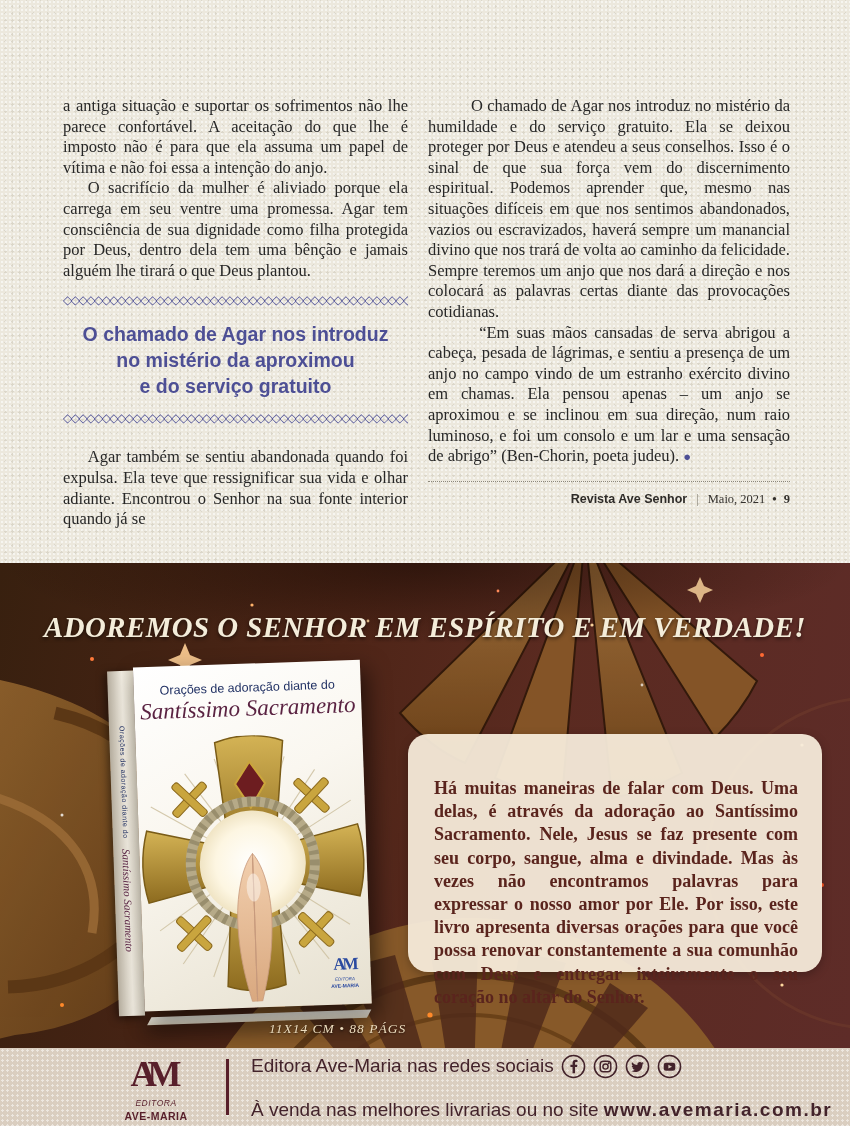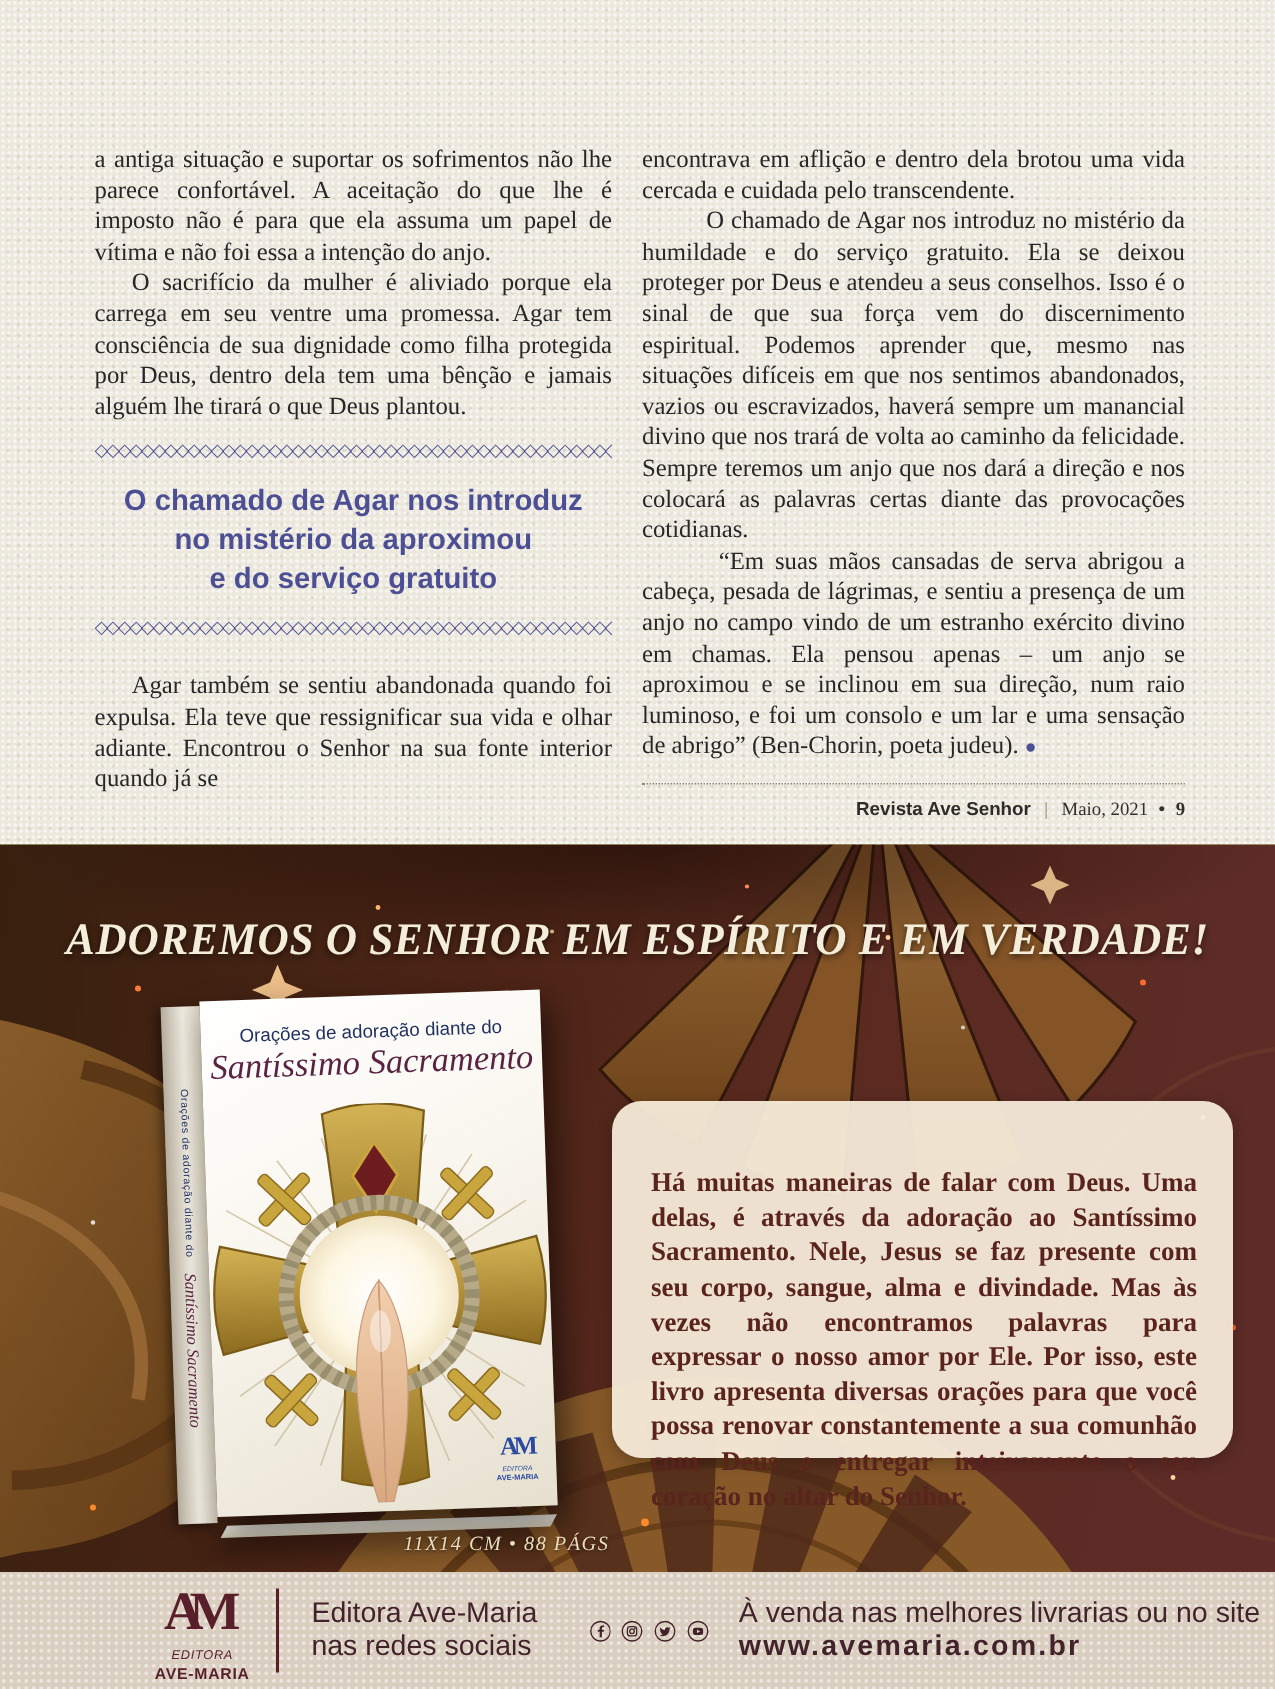--- a/index.html
+++ b/index.html
@@ -1,17 +1,17 @@
 <!DOCTYPE html>
 <html><head>
 <meta charset="utf-8">
 <style>
   * { margin:0; padding:0; box-sizing:border-box; }
   html,body { width:850px; }
-  .page { position:relative; width:850px; height:1126px; overflow:hidden; background:#bef264; font-family:"Liberation Serif", serif; }
+  .page { position:relative; width:850px; height:1126px; overflow:hidden; background:#eab308; font-family:"Liberation Serif", serif; }
 
   
   .magazine {
     position:absolute; top:0; left:0; width:850px; height:563px;
     background-color:#ece8dd;
     background-image:
       radial-gradient(rgba(255,255,255,.55) 1px, transparent 1.4px),
       radial-gradient(rgba(176,170,152,.28) 1px, transparent 1.4px);
     background-size:4px 4px, 7px 7px;
     background-position:0 0, 2px 3px;
@@ -83,21 +83,21 @@
   
   .footbar { position:absolute; top:1048px; left:0; width:850px; height:78px;
     background-color:#dacec0;
     background-image:radial-gradient(rgba(255,255,255,.5) 1px, transparent 1.4px);
     background-size:5px 5px; display:flex; align-items:center; }
   .fb-logo { margin-left:100px; text-align:center; color:#581f2b; line-height:1; width:112px; }
   .fb-mono { font:bold 36px "Liberation Serif", serif; letter-spacing:-9px; padding-right:9px; }
   .fb-l1 { font:italic 8.5px "Liberation Sans", sans-serif; margin-top:3px; letter-spacing:.5px; }
   .fb-l2 { font:bold 10.5px "Liberation Sans", sans-serif; margin-top:2px; letter-spacing:.5px; }
   .fb-divider { width:3px; height:56px; background:#581f2b; margin:0 22px 0 14px; }
-  .fb-lines { display:flex; flex-direction:row; gap:20px; }
+  .fb-lines { display:flex; flex-direction:column; gap:20px; }
   .fb-line1 { display:flex; align-items:center; gap:7px;
     font:19px "Liberation Sans", sans-serif; color:#43232b; }
   .fb-line2 { font:19px "Liberation Sans", sans-serif; color:#43232b; }
   .fb-line2 b { letter-spacing:1.5px; }
   .soc { width:25px; height:25px; }
 </style>
 </head>
 <body>
 
 <div class="page">
@@ -114,21 +114,20 @@
           <div>O chamado de Agar nos introduz</div>
           <div>no mistério da aproximou</div>
           <div>e do serviço gratuito</div>
         </div>
         <div class="diamond-row">◇◇◇◇◇◇◇◇◇◇◇◇◇◇◇◇◇◇◇◇◇◇◇◇◇◇◇◇◇◇◇◇◇◇◇◇◇◇◇◇◇◇◇◇◇◇◇◇◇◇◇◇◇◇◇◇◇◇</div>
 
         <p class="body-par ind1 after-sep">Agar também se sentiu abandonada quando foi expulsa. Ela teve que ressignificar sua vida e olhar adiante. Encontrou o Senhor na sua fonte interior quando já se</p>
       </div>
 
       <div class="col-right">
-        <p class="body-par">encontrava em aflição e dentro dela brotou uma vida cercada e cuidada pelo transcendente.</p>
         <p class="body-par ind2">O chamado de Agar nos introduz no mistério da humildade e do serviço gratuito. Ela se deixou proteger por Deus e atendeu a seus conselhos. Isso é o sinal de que sua força vem do discernimento espiritual. Podemos aprender que, mesmo nas situações difíceis em que nos sentimos abandonados, vazios ou escravizados, haverá sempre um manancial divino que nos trará de volta ao caminho da felicidade. Sempre teremos um anjo que nos dará a direção e nos colocará as palavras certas diante das provocações cotidianas.</p>
         <p class="body-par ind3"><span>“Em suas mãos cansadas de serva abrigou a cabeça, pesada de lágrimas, e sentiu a presença de um anjo no campo vindo de um estranho exército divino em chamas. Ela pensou apenas – um anjo se aproximou e se inclinou em sua direção, num raio luminoso, e foi um consolo e um lar e uma sensação de abrigo” (Ben-Chorin, poeta judeu). </span><span class="end-bullet">●</span></p>
 
         <div class="credit-wrap">
           <span class="credit-mag">Revista Ave Senhor</span>
           <span class="credit-sep">|</span>
           <span class="credit-date">Maio, 2021</span>
           <span class="credit-dot">•</span>
           <span class="credit-page">9</span>
         </div>

